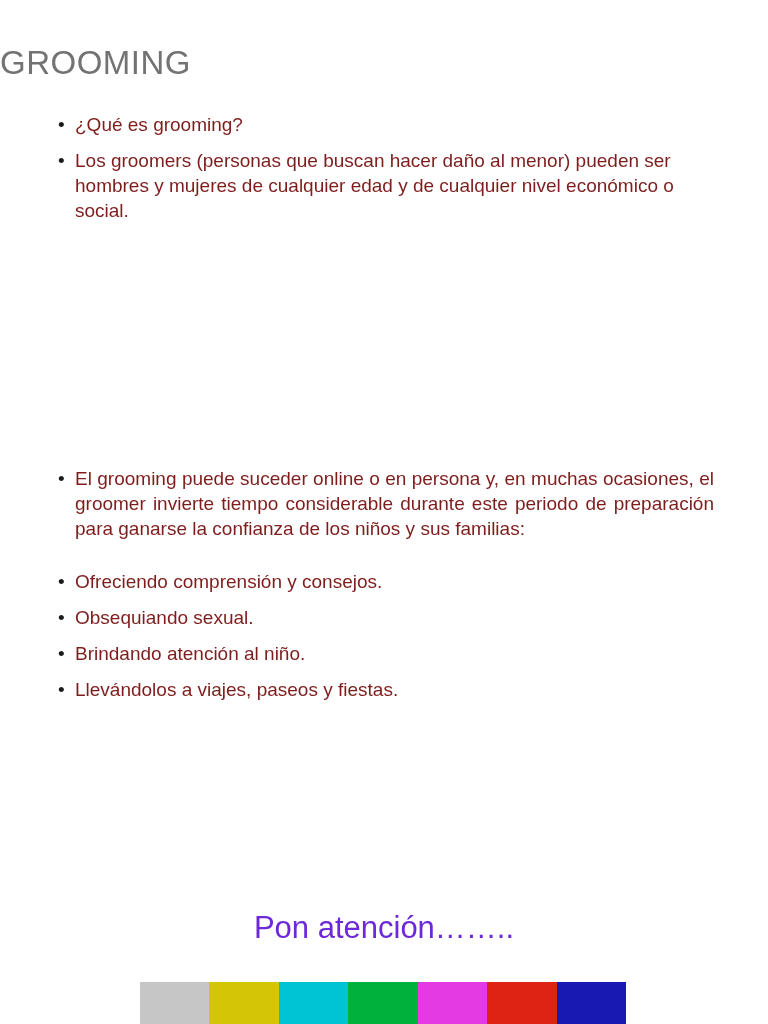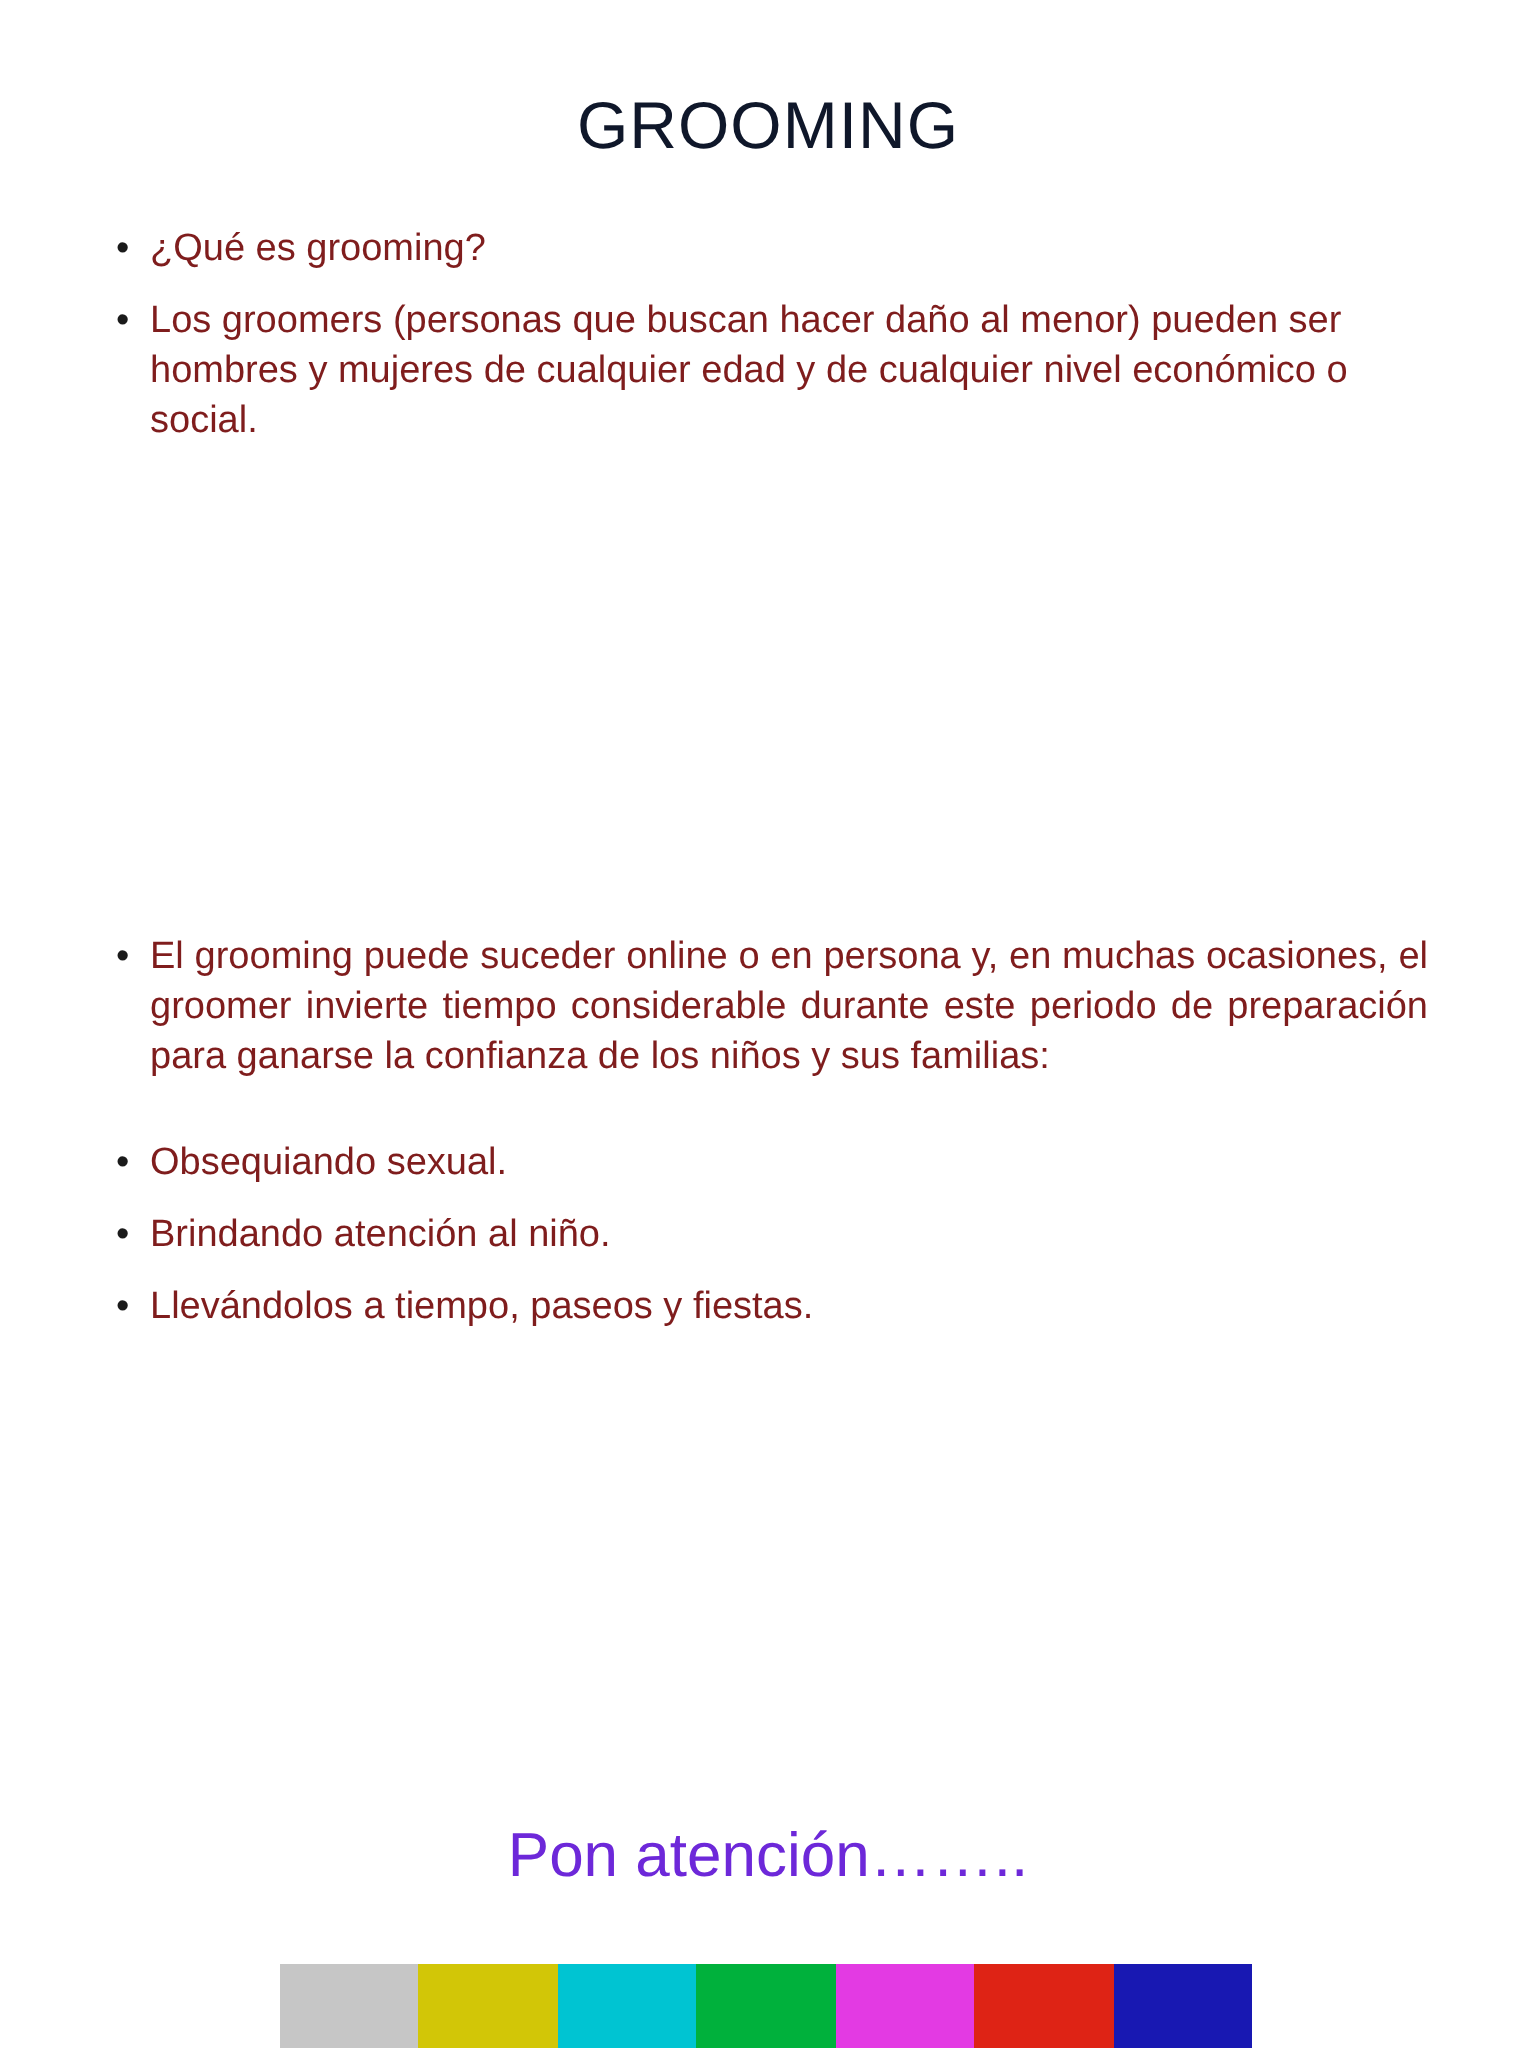--- a/index.html
+++ b/index.html
@@ -14,24 +14,24 @@
     height: 1024px;
     background: #ffffff;
     overflow: hidden;
     margin: 0 auto;
   }
   .slide-title {
     position: absolute;
     top: 44px;
     left: 0;
     width: 100%;
-    text-align: center;
+    text-align: left;
     font-size: 33px;
     font-weight: 400;
-    color: #0f172a;
+    color: #737373;
     letter-spacing: 0.5px;
   }
   .bullets {
     position: absolute;
     left: 58px;
     right: 54px;
     color: #7f1d1d;
     font-size: 19px;
     line-height: 25px;
   }
@@ -90,27 +90,30 @@
     <div class="bullet-item">
       <span>Los groomers (personas que buscan hacer daño al menor) pueden ser hombres y mujeres de cualquier edad y de cualquier nivel económico o social.</span>
     </div>
   </div>
 
   <div class="bullets bullets-detail">
     <div class="bullet-item justify">
       <span>El grooming puede suceder online o en persona y, en muchas ocasiones, el groomer invierte tiempo considerable durante este periodo de preparación para ganarse la confianza de los niños y sus familias:</span>
     </div>
     <div class="bullet-item">
+      <span>Ofreciendo comprensión y consejos.</span>
+    </div>
+    <div class="bullet-item">
       <span>Obsequiando sexual.</span>
     </div>
     <div class="bullet-item">
       <span>Brindando atención al niño.</span>
     </div>
     <div class="bullet-item">
-      <span>Llevándolos a tiempo, paseos y fiestas.</span>
+      <span>Llevándolos a viajes, paseos y fiestas.</span>
     </div>
   </div>
 
   <div class="slide-footer">Pon atención……..</div>
 
   <div class="color-bar">
     <div class="segment" style="background-color: rgb(198, 198, 198);"></div>
     <div class="segment" style="background-color: rgb(210, 198, 7);"></div>
     <div class="segment" style="background-color: rgb(0, 196, 210);"></div>
     <div class="segment" style="background-color: rgb(0, 177, 60);"></div>

